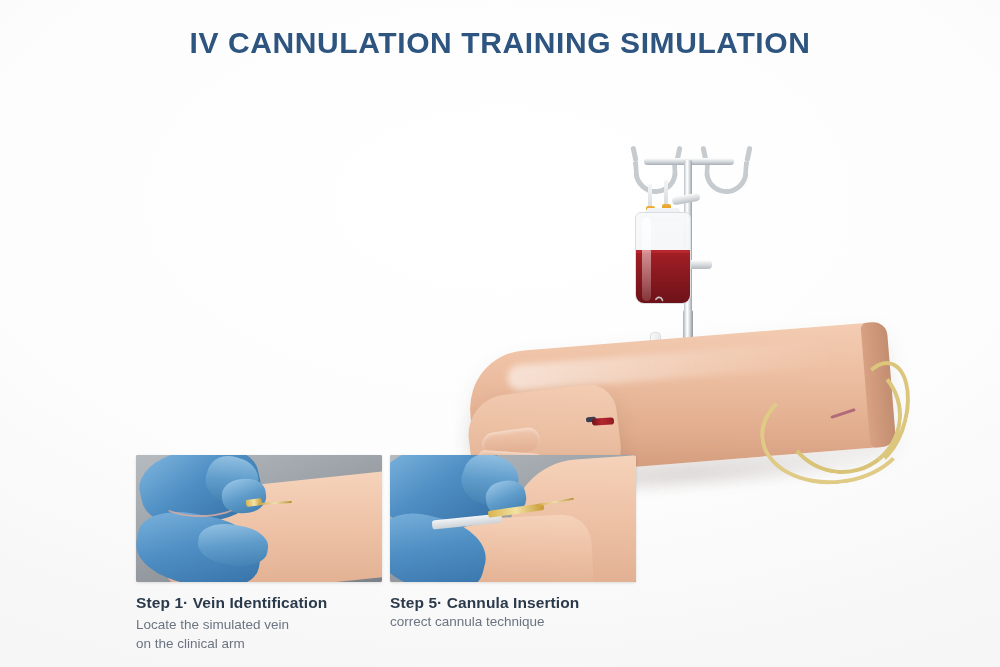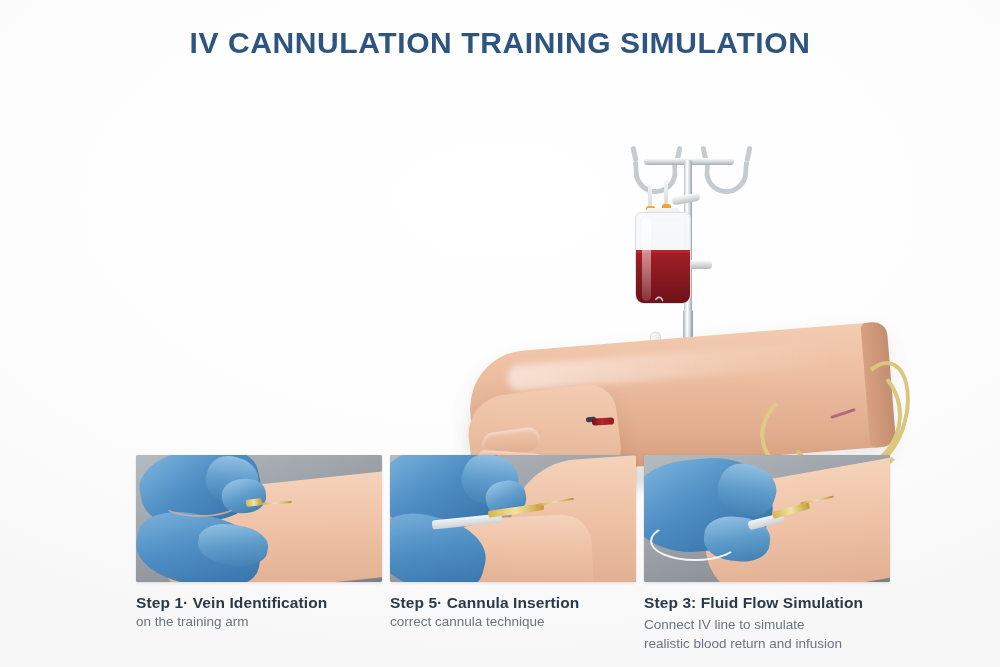--- a/index.html
+++ b/index.html
@@ -380,49 +380,34 @@
       <div class="t-glove" style="left:4px; top:-6px; width:120px; height:74px; transform:rotate(-12deg);"></div>
       <div class="t-glove2" style="left:70px; top:2px; width:52px; height:46px; transform:rotate(18deg);"></div>
       <div class="t-glove2" style="left:86px; top:24px; width:44px; height:34px; transform:rotate(-6deg);"></div>
       <div class="t-glove" style="left:0px; top:60px; width:125px; height:70px; transform:rotate(10deg);"></div>
       <div class="t-glove2" style="left:62px; top:70px; width:70px; height:40px; transform:rotate(8deg);"></div>
       <div class="t-tube" style="left:26px; top:36px; width:76px; height:26px; border-color:transparent transparent rgba(215,170,160,.85) transparent;"></div>
       <div class="t-hub" style="left:110px; top:44px; width:16px; transform:rotate(-8deg);"></div>
       <div class="t-needle" style="left:122px; top:47px; width:34px; transform:rotate(-4deg);"></div>
     </div>
     <div class="step-title">Step 1· Vein Identification</div>
-    <div class="step-desc" style="margin-top:0">on the training arm</div>
+    <div class="step-desc">Locate the simulated vein</div>
+    <div class="step-desc" style="margin-top:0">on the clinical arm</div>
   </div>
 
   <div class="card c2">
     <div class="thumb-img">
       <div class="t-bg"></div>
       <div class="t-arm" style="left:120px; top:4px; width:150px; height:130px; border-radius:70px 0 0 40px; transform:rotate(-4deg);"></div>
       <div class="t-arm" style="left:52px; top:62px; width:150px; height:72px; border-radius:40px 30px 0 0; transform:rotate(-3deg);"></div>
       <div class="t-glove" style="left:-10px; top:-10px; width:130px; height:84px; transform:rotate(-8deg);"></div>
       <div class="t-glove2" style="left:72px; top:0px; width:56px; height:50px; transform:rotate(20deg);"></div>
       <div class="t-glove2" style="left:96px; top:26px; width:40px; height:34px; transform:rotate(-10deg);"></div>
       <div class="t-glove" style="left:-14px; top:62px; width:110px; height:72px; transform:rotate(14deg);"></div>
       <div class="t-syringe" style="left:42px; top:62px; width:70px; transform:rotate(-6deg);"></div>
       <div class="t-hub" style="left:98px; top:52px; width:56px; transform:rotate(-8deg);"></div>
       <div class="t-needle" style="left:146px; top:46px; width:38px; transform:rotate(-10deg);"></div>
     </div>
     <div class="step-title">Step 5·  Cannula Insertion</div>
     <div class="step-desc" style="margin-top:0">correct cannula technique</div>
   </div>
 
-  <div class="card c3">
-    <div class="thumb-img">
-      <div class="t-bg"></div>
-      <div class="t-arm" style="left:60px; top:18px; width:210px; height:118px; border-radius:70px 0 0 60px; transform:rotate(-10deg);"></div>
-      <div class="t-glove" style="left:-12px; top:4px; width:140px; height:92px; transform:rotate(-6deg);"></div>
-      <div class="t-glove2" style="left:74px; top:10px; width:58px; height:50px; transform:rotate(22deg);"></div>
-      <div class="t-glove2" style="left:60px; top:62px; width:66px; height:44px; transform:rotate(6deg);"></div>
-      <div class="t-tube" style="left:6px; top:66px; width:90px; height:40px; border-color:transparent transparent rgba(248,249,250,.95) rgba(248,249,250,.95);"></div>
-      <div class="t-syringe" style="left:104px; top:62px; width:36px; transform:rotate(-14deg);"></div>
-      <div class="t-hub" style="left:128px; top:52px; width:38px; transform:rotate(-16deg);"></div>
-      <div class="t-needle" style="left:156px; top:44px; width:34px; transform:rotate(-12deg);"></div>
-    </div>
-    <div class="step-title">Step 3:  Fluid Flow Simulation</div>
-    <div class="step-desc">Connect IV line to simulate</div>
-    <div class="step-desc" style="margin-top:0">realistic blood return and infusion</div>
-  </div>
 </div>
 
 </body></html>

